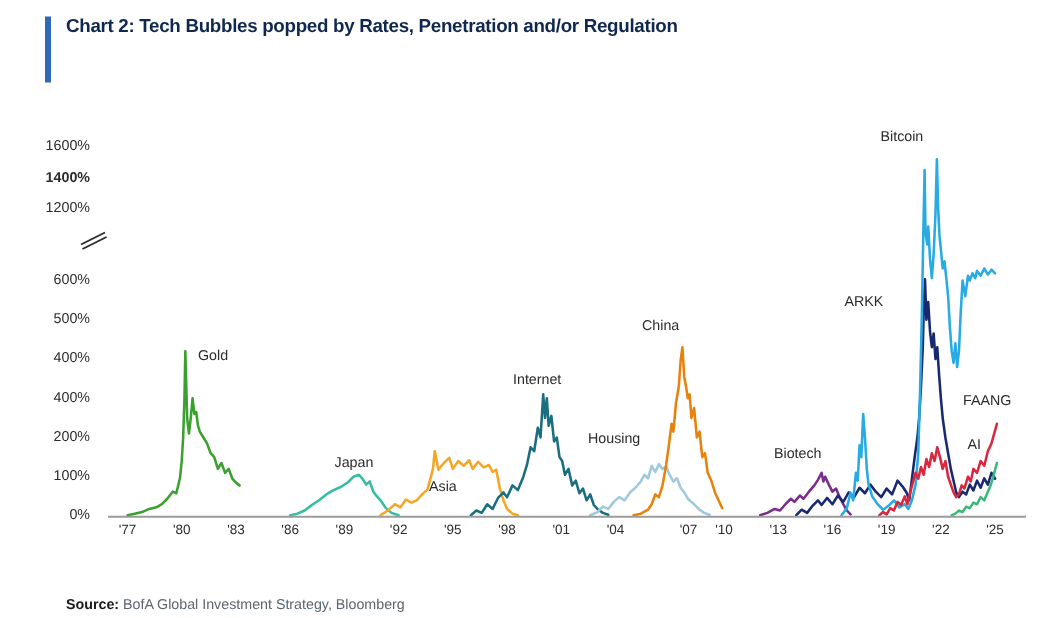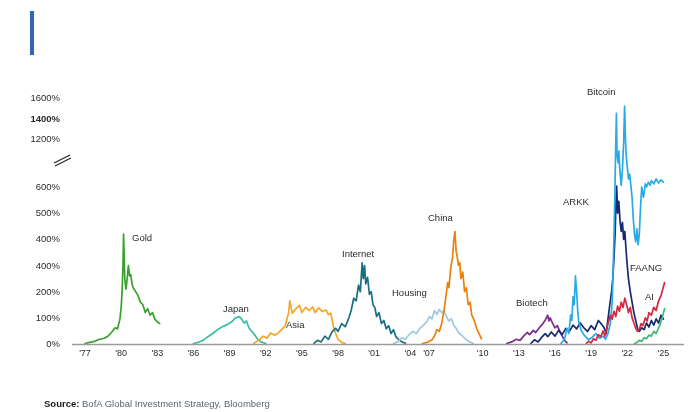--- a/index.html
+++ b/index.html
@@ -31,20 +31,21 @@
 
   
   #footer{position:absolute;left:44px;top:398px;font-size:9.5px;color:#5b6670;white-space:nowrap;}
   #footer b{color:#1a1a1a;}
 </style>
 </head>
 <body>
 
 <div id="header">
   <div id="accent-bar"></div>
+  <div id="chart-title">Chart 2: Tech Bubbles popped by Rates, Penetration and/or Regulation</div>
 </div>
 
 <div id="plot-area">
   <svg id="plot-svg" width="700" height="412">
     <g id="series-layer">
         <path d="M85.00 343.48 L89.82 342.43 L94.64 341.38 L99.46 339.29 L104.28 338.24 L107.90 336.15 L111.51 332.49 L115.13 327.78 L117.54 328.82 L119.95 318.88 L121.15 307.37 L122.11 291.67 L122.96 265.50 L123.56 234.10 L124.76 278.58 L125.97 289.05 L127.18 278.58 L128.38 265.50 L129.59 275.97 L130.79 274.66 L132.00 283.82 L133.20 287.74 L135.61 291.67 L138.02 295.59 L140.43 302.13 L142.84 304.75 L145.25 312.60 L147.66 308.68 L150.07 315.22 L152.48 312.60 L154.89 319.14 L157.30 321.76 L159.71 323.59" fill="none" stroke="#3aa12e" stroke-width="1.7" stroke-linejoin="round" stroke-linecap="round"></path>
         <path d="M193.45 343.48 L198.27 342.43 L203.09 340.34 L207.91 336.67 L212.73 333.53 L217.55 329.61 L222.37 326.73 L227.19 324.64 L232.01 321.50 L235.63 317.83 L239.24 316.52 L241.65 319.14 L244.06 323.07 L246.47 320.97 L248.88 327.78 L251.29 330.92 L253.70 333.53 L257.31 338.77 L260.93 341.91 L265.75 343.48" fill="none" stroke="#35bda6" stroke-width="1.7" stroke-linejoin="round" stroke-linecap="round"></path>
         <path d="M253.70 343.48 L258.52 340.34 L263.34 336.15 L266.95 338.24 L270.57 333.01 L274.19 335.10 L277.80 333.53 L281.41 329.61 L285.03 326.21 L288.65 312.60 L289.85 300.82 L292.26 313.12 L295.88 308.68 L299.49 305.27 L301.90 312.60 L305.51 307.37 L309.13 310.51 L312.75 306.84 L315.15 312.60 L318.77 307.89 L322.39 311.55 L326.00 309.98 L328.41 314.69 L330.82 313.12 L333.23 325.68 L335.64 333.53 L338.05 339.29 L341.66 342.43 L345.28 343.48" fill="none" stroke="#f6a623" stroke-width="1.7" stroke-linejoin="round" stroke-linecap="round"></path>
         <path d="M313.95 343.48 L317.56 340.34 L321.18 341.91 L324.80 336.15 L328.41 339.29 L332.02 331.96 L335.64 328.30 L338.05 331.44 L341.66 323.59 L345.28 326.73 L348.90 317.83 L351.30 309.98 L353.71 298.21 L356.13 300.82 L358.54 285.13 L360.34 291.67 L362.15 262.88 L363.35 278.58 L364.56 265.50 L365.76 283.82 L367.57 277.27 L369.38 294.28 L371.19 291.67 L373.00 304.75 L374.80 307.37 L376.61 316.52 L379.02 312.60 L381.43 323.59 L383.84 320.45 L386.25 328.82 L388.66 325.68 L391.07 333.53 L393.48 329.61 L395.89 336.67 L398.30 339.29 L401.91 341.91 L405.53 343.21" fill="none" stroke="#1a6e80" stroke-width="1.7" stroke-linejoin="round" stroke-linecap="round"></path>
         <path d="M393.48 343.48 L398.30 341.38 L401.91 337.72 L405.53 339.29 L409.15 334.58 L412.76 331.44 L416.38 333.53 L419.99 328.30 L423.60 325.16 L427.22 320.97 L429.63 316.52 L432.04 318.88 L434.45 310.51 L436.86 314.69 L439.27 309.46 L441.68 312.60 L444.09 311.03 L446.50 316.79 L448.91 320.97 L451.32 318.88 L453.73 325.16 L456.14 328.30 L458.55 332.49 L462.16 335.63 L465.78 339.29 L469.40 341.91 L473.01 343.21" fill="none" stroke="#9ec9de" stroke-width="1.7" stroke-linejoin="round" stroke-linecap="round"></path>
@@ -80,39 +81,39 @@
       <div class="xtick" style="left: 72px;">'77</div>
       <div class="xtick" style="left: 108.15px;">'80</div>
       <div class="xtick" style="left: 144.3px;">'83</div>
       <div class="xtick" style="left: 180.45px;">'86</div>
       <div class="xtick" style="left: 216.6px;">'89</div>
       <div class="xtick" style="left: 252.75px;">'92</div>
       <div class="xtick" style="left: 288.9px;">'95</div>
       <div class="xtick" style="left: 325.05px;">'98</div>
       <div class="xtick" style="left: 361.2px;">'01</div>
       <div class="xtick" style="left: 397.35px;">'04</div>
-      <div class="xtick" style="left: 416px;">'07</div>
+      <div class="xtick" style="left: 446px;">'07</div>
       <div class="xtick" style="left: 469.65px;">'10</div>
       <div class="xtick" style="left: 505.8px;">'13</div>
       <div class="xtick" style="left: 541.95px;">'16</div>
       <div class="xtick" style="left: 578.1px;">'19</div>
       <div class="xtick" style="left: 614.25px;">'22</div>
       <div class="xtick" style="left: 650.4px;">'25</div>
     </div>
 
   <div id="series-labels">
       <div class="series-label" style="left: 132px; top: 232px;">Gold</div>
       <div class="series-label" style="left: 223px; top: 303px;">Japan</div>
       <div class="series-label" style="left: 286px; top: 292px; margin-top: 27px;">Asia</div>
       <div class="series-label" style="left: 342px; top: 248px;">Internet</div>
       <div class="series-label" style="left: 392px; top: 287px;">Housing</div>
       <div class="series-label" style="left: 428px; top: 212px;">China</div>
       <div class="series-label" style="left: 502px; top: 297px; padding-left: 14px;">Biotech</div>
       <div class="series-label" style="left: 563px; top: 196px;">ARKK</div>
       <div class="series-label" style="left: 587px; top: 86px;">Bitcoin</div>
-      <div class="series-label" style="left: 630px; top: 262px;">FAANG</div>
+      <div class="series-label" style="left: 630px; top: 262px; padding-left: 12px;">FAANG</div>
       <div class="series-label" style="left: 645px; top: 291px;">AI</div>
     </div>
 </div>
 
 <div id="footer">
   <b>Source:</b><span> BofA Global Investment Strategy, Bloomberg</span>
 </div>
 
 </body></html>

